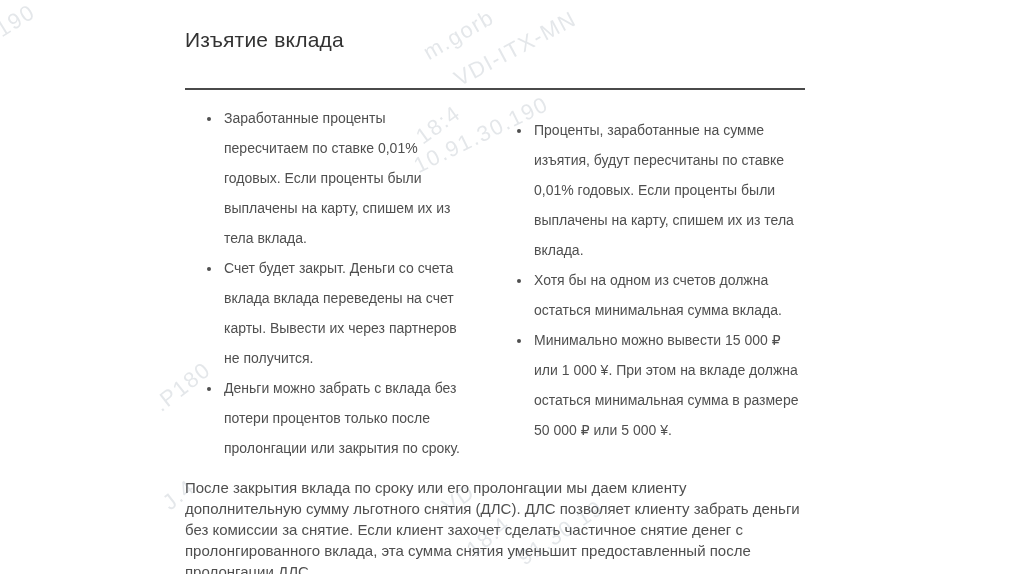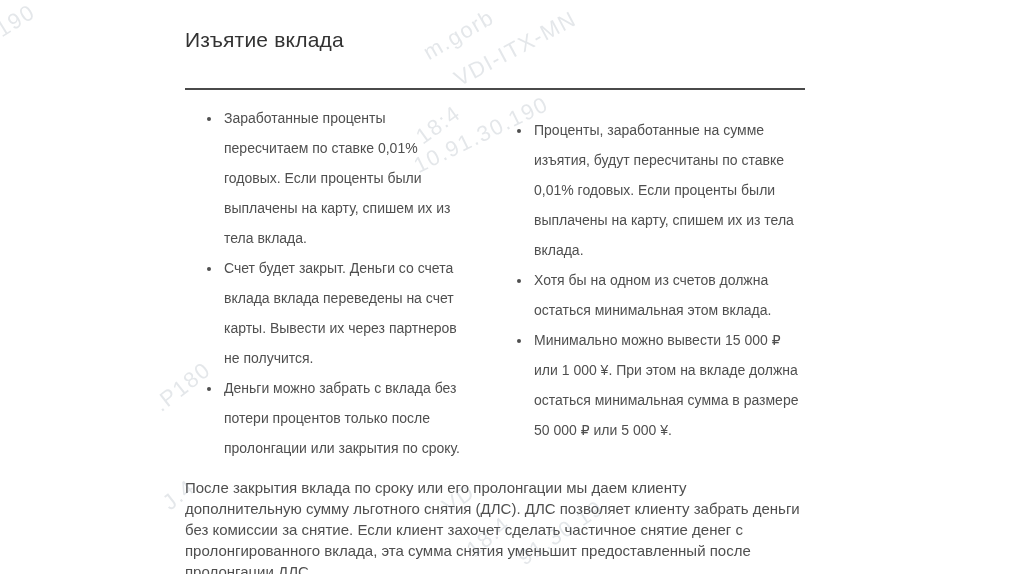--- a/index.html
+++ b/index.html
@@ -120,21 +120,21 @@
         <div class="td td-left">
           <ul>
             <li>Заработанные проценты пересчитаем по ставке 0,01% годовых. Если проценты были выплачены на карту, спишем их из тела вклада.</li>
             <li>Счет будет закрыт. Деньги со счета вклада вклада переведены на счет карты. Вывести их через партнеров не получится.</li>
             <li>Деньги можно забрать с вклада без потери процентов только после пролонгации или закрытия по сроку.</li>
           </ul>
         </div>
         <div class="td td-right">
           <ul>
             <li>Проценты, заработанные на сумме изъятия, будут пересчитаны по ставке 0,01% годовых. Если проценты были выплачены на карту, спишем их из тела вклада.</li>
-            <li>Хотя бы на одном из счетов должна остаться минимальная этом вклада.</li>
+            <li>Хотя бы на одном из счетов должна остаться минимальная сумма вклада.</li>
             <li>Минимально можно вывести 15&nbsp;000&nbsp;₽ или 1&nbsp;000&nbsp;¥. При этом на вкладе должна остаться минимальная сумма в размере 50&nbsp;000&nbsp;₽ или 5&nbsp;000&nbsp;¥.</li>
           </ul>
         </div>
       </div>
 
     </div>
 
     <p class="footer-para">После закрытия вклада по сроку или его пролонгации мы даем клиенту дополнительную сумму льготного снятия (ДЛС). ДЛС позволяет клиенту забрать деньги без комиссии за снятие. Если клиент захочет сделать частичное снятие денег с пролонгированного вклада, эта сумма снятия уменьшит предоставленный после пролонгации ДЛС.</p>
 
   </div>

